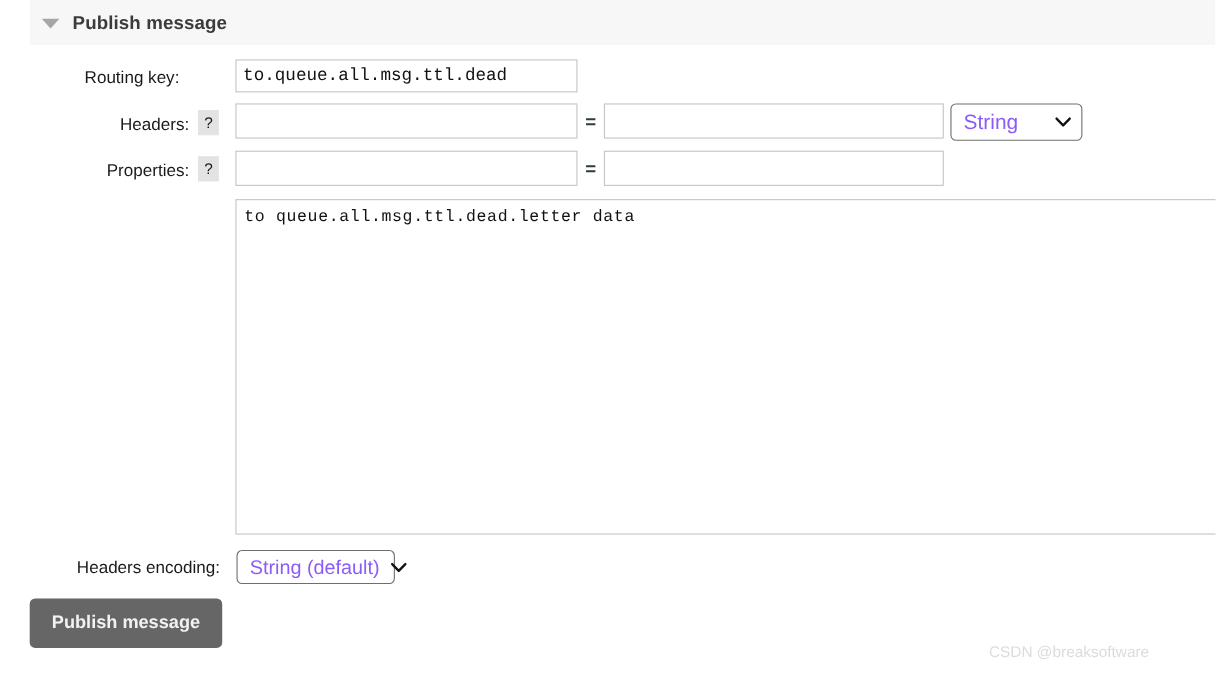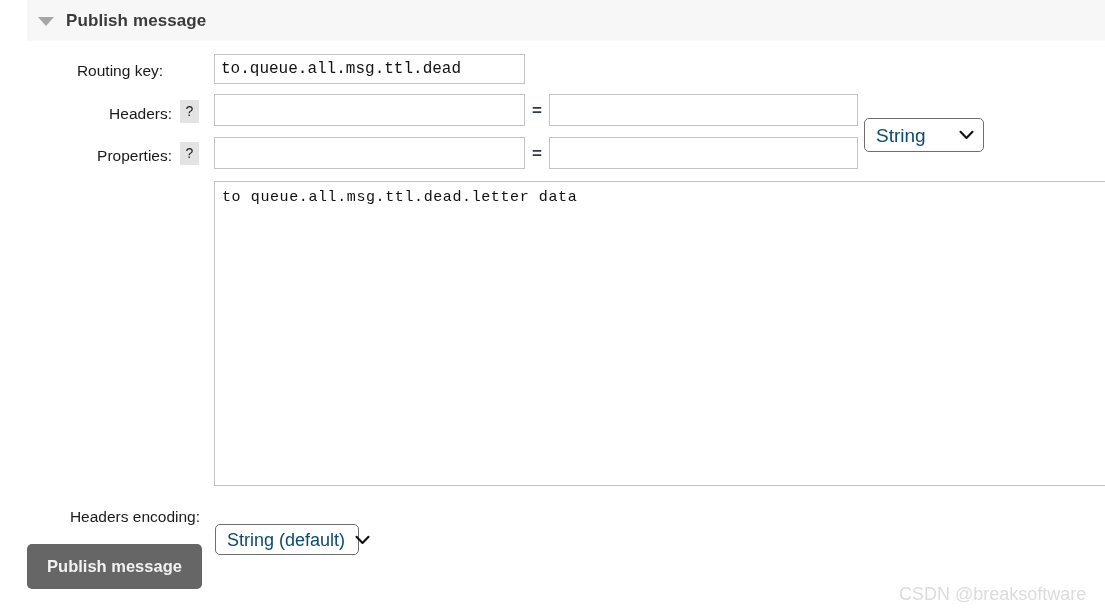--- a/index.html
+++ b/index.html
@@ -88,23 +88,22 @@
   }
   .select-box {
     position: absolute;
     border: 1px solid #6e6e6e;
     border-radius: 5px;
     background: #ffffff;
     display: flex;
     align-items: center;
     justify-content: space-between;
     padding: 0 9px 0 11px;
-    color: #0c4a6e;
+    color: #8b5cf6;
     cursor: default;
-    margin-top: 24px;
   }
   .select-label {
     font-size: 19px;
     line-height: 1;
     white-space: nowrap;
   }
   .chev {
     margin-left: 10px;
     flex: 0 0 auto;
     display: block;
@@ -133,21 +132,21 @@
     font-family: "Liberation Sans", sans-serif;
     font-size: 16.5px;
     font-weight: bold;
     cursor: pointer;
     padding: 0;
   }
 
   .watermark {
     position: absolute;
     color: #dcdcdc;
-    font-size: 18px;
+    font-size: 14px;
     white-space: nowrap;
     user-select: none;
   }
 </style>
 </head>
 <body>
 
 <div id="app">
 
   <div class="section-header">

